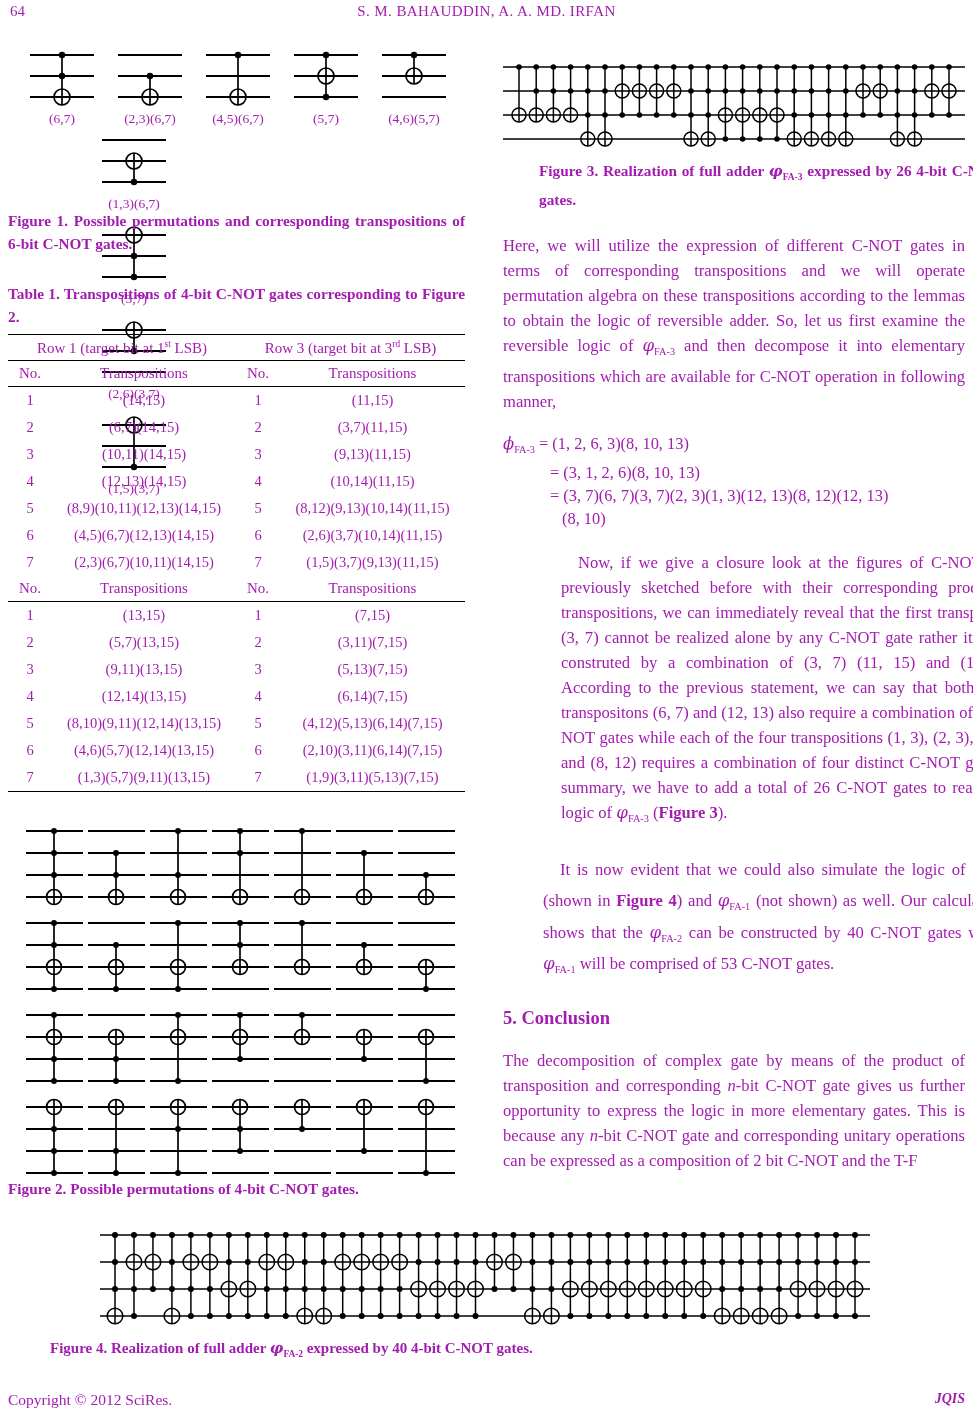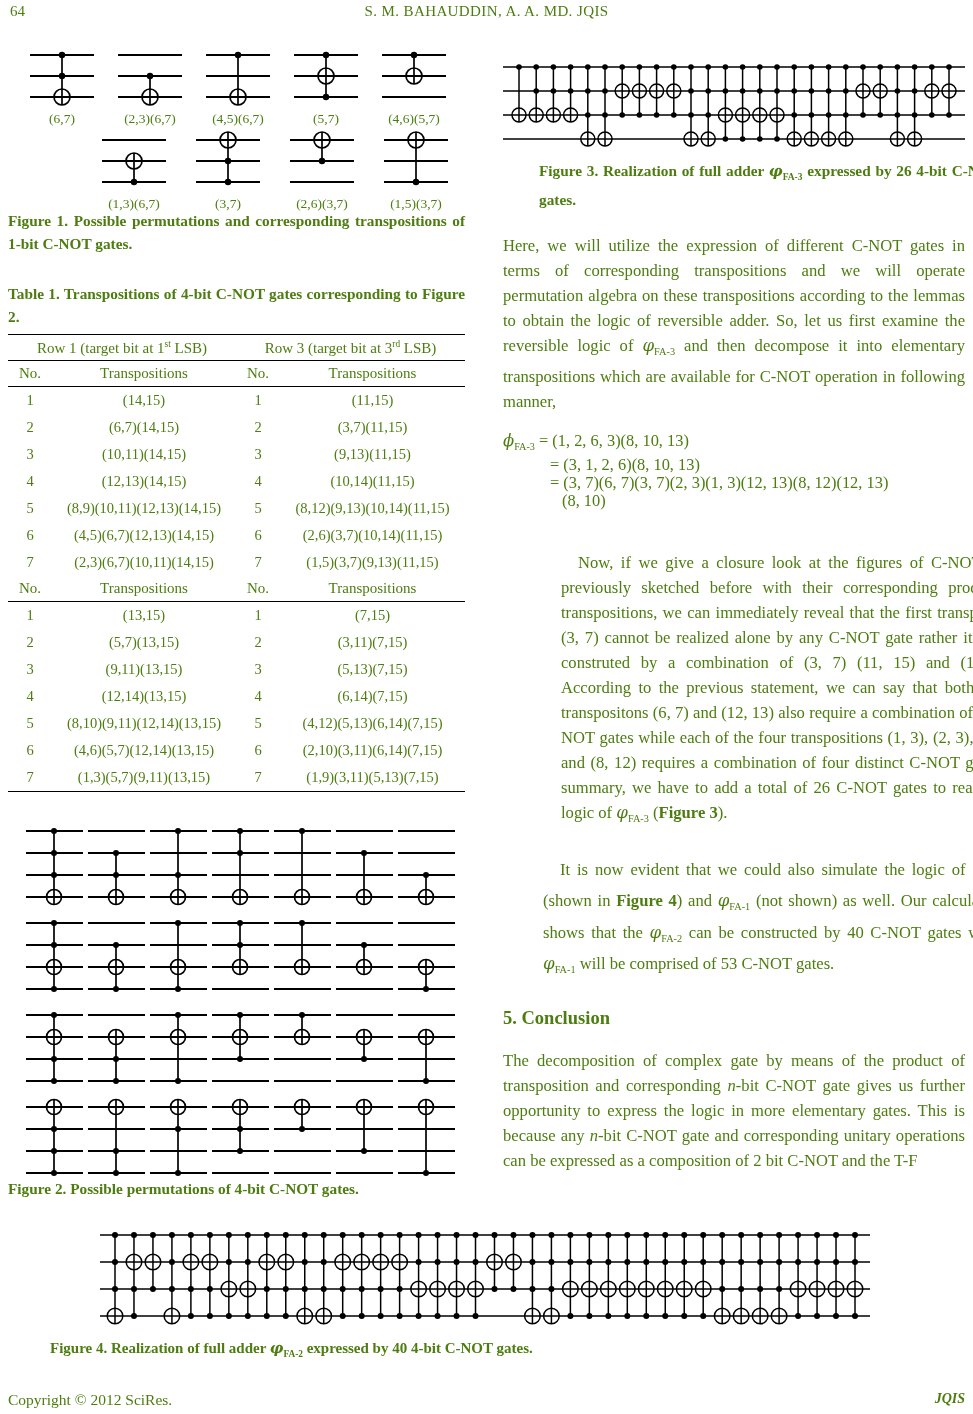--- a/index.html
+++ b/index.html
@@ -1,25 +1,25 @@
 <!DOCTYPE html>
 <html><head>
 <meta charset="utf-8">
 <style>
   html,body{margin:0;padding:0;background:#e8e8e8;}
   #page{position:relative;width:973px;height:1414px;background:#ffffff;margin:0 auto;
-        font-family:"Liberation Serif",serif;color:#4d7c0f;overflow:hidden;}
+        font-family:"Liberation Serif",serif;color:#a21caf;overflow:hidden;}
   .abs{position:absolute;}
   #page-number{left:10px;top:3px;font-size:15px;}
   #running-head{left:0;right:0;top:3px;text-align:center;font-size:15px;letter-spacing:.4px;}
 
   
   #figure1{left:30px;top:46px;width:430px;}
   .fig1-row{display:flex;gap:24px;}
-  .fig1-row2{margin-top:4px;margin-left:72px;gap:30px;}
+  .fig1-row2{margin-top:4px;margin-left:72px;gap:14px;flex-direction:column;}
   .fig1-circ{width:64px;text-align:center;}
   .circ-label{font-size:13.5px;margin-top:1px;white-space:nowrap;}
 
   .caption{font-weight:bold;font-size:15.3px;line-height:22.5px;text-align:justify;}
   .center{text-align:left;}
   #figure1-caption{left:8px;top:210px;width:457px;}
   #table1-caption{left:8px;top:283px;width:457px;}
 
   
   #table1{left:8px;top:334px;width:457px;border-collapse:collapse;table-layout:fixed;
@@ -36,40 +36,40 @@
   #figure2{left:26px;top:822px;width:430px;display:grid;
            grid-template-columns:repeat(7,57px);column-gap:5px;row-gap:4px;}
   #figure2-caption{left:8px;top:1178px;width:457px;}
 
   
   #figure3{left:503px;top:54px;}
   #figure3-caption{left:503px;top:160px;width:462px;margin-left:36px;}
   .body{font-size:16.6px;line-height:25px;text-align:justify;}
   .indent{text-indent:17px;}
   #para1{left:503px;top:233px;width:462px;}
-  #equation{left:503px;top:432px;width:470px;font-size:16.4px;line-height:18px;}
+  #equation{left:503px;top:432px;width:470px;font-size:16.4px;line-height:23px;}
   .eq-ind{padding-left:47px;}
   .eq-ind2{padding-left:59px;}
   #para2{left:521px;top:550px;width:462px;margin-left:40px;}
   #para3{left:503px;top:857px;width:462px;margin-left:40px;}
   #conclusion-heading{left:503px;top:1008px;font-size:18.5px;font-weight:bold;}
   #para4{left:503px;top:1048px;width:462px;}
 
   
   #figure4{left:100px;top:1222px;}
   #figure4-caption{left:50px;top:1337px;width:873px;font-size:15px;}
   #footer-left{left:8px;top:1391px;font-size:15.5px;}
   #footer-right{right:8px;top:1391px;font-size:14px;font-weight:bold;font-style:italic;}
 </style>
 </head>
 <body>
 
 <div id="page">
   <div class="abs" id="page-number">64</div>
-  <div class="abs" id="running-head">S. M. BAHAUDDIN, A. A. MD. JQIS</div>
+  <div class="abs" id="running-head">S. M. BAHAUDDIN, A. A. MD. IRFAN</div>
 
   <div class="abs" id="figure1">
       <div class="fig1-row">
         <div class="fig1-circ"><svg width="64" height="60" viewBox="0 0 64 60">
             <line x1="0" y1="9" x2="64" y2="9" stroke="#000" stroke-width="2"></line>
             <line x1="0" y1="30" x2="64" y2="30" stroke="#000" stroke-width="2"></line>
             <line x1="0" y1="51" x2="64" y2="51" stroke="#000" stroke-width="2"></line>
             <line x1="32" y1="9" x2="32" y2="59" stroke="#000" stroke-width="1.7"></line>
             <circle cx="32" cy="9" r="3.2" fill="#000"></circle>
             <circle cx="32" cy="30" r="3.2" fill="#000"></circle>
@@ -138,21 +138,21 @@
         <div class="fig1-circ"><svg width="64" height="60" viewBox="0 0 64 60">
             <line x1="0" y1="9" x2="64" y2="9" stroke="#000" stroke-width="2"></line>
             <line x1="0" y1="30" x2="64" y2="30" stroke="#000" stroke-width="2"></line>
             <line x1="0" y1="51" x2="64" y2="51" stroke="#000" stroke-width="2"></line>
             <line x1="32" y1="1" x2="32" y2="51" stroke="#000" stroke-width="1.7"></line>
             <circle cx="32" cy="51" r="3.2" fill="#000"></circle>
             <circle cx="32" cy="9" r="8" fill="none" stroke="#000" stroke-width="1.7"></circle>
           </svg><div class="circ-label">(1,5)(3,7)</div></div>
       </div>
     </div>
-  <div class="abs caption" id="figure1-caption">Figure 1. Possible permutations and corresponding transpositions of 1-bit C-NOT gates.</div>
+  <div class="abs caption" id="figure1-caption">Figure 1. Possible permutations and corresponding transpositions of 6-bit C-NOT gates.</div>
   <div class="abs caption" id="table1-caption">Table 1. Transpositions of 4-bit C-NOT gates corresponding to Figure 2.</div>
 
   <table class="abs" id="table1">
     <colgroup>
       <col style="width:44px">
         <col style="width:184px">
         <col style="width:44px">
         <col style="width:185px">
     </colgroup>
     <tbody id="table1-body">

